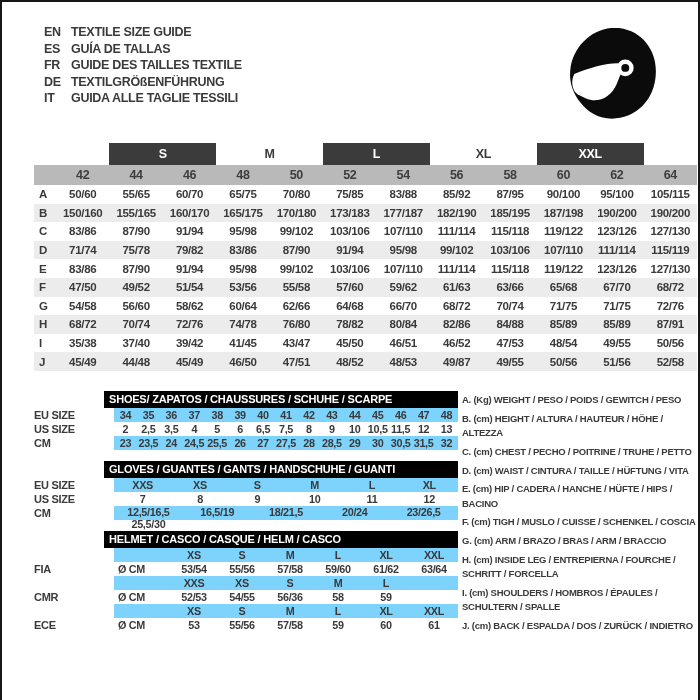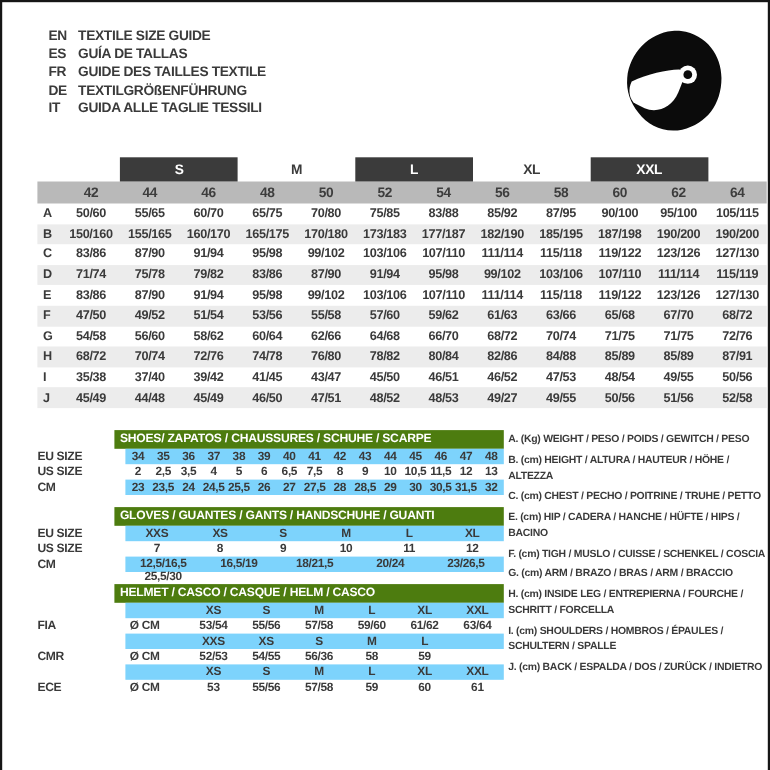--- a/index.html
+++ b/index.html
@@ -37,21 +37,21 @@
   .mt-cell { text-align:center; white-space:nowrap; }
 
   
   .lower { position:absolute; left:34px; top:391px; width:662px; display:flex; }
   .lower-left { width:424px; flex:none; }
   .lower-right { width:238px; flex:none; padding-left:4px; padding-top:2px; }
 
   .sub-table { margin-bottom:11px; }
   .sub-title {
     margin-left:70px; height:17px; line-height:17px; padding-left:5px;
-    background:#4d7c0f; color:#ffffff; font-size:11px; letter-spacing:-0.2px;
+    background:#000000; color:#ffffff; font-size:11px; letter-spacing:-0.2px;
     white-space:nowrap; overflow:hidden;
   }
   .st-row { display:flex; height:14px; align-items:stretch;gap:10px; }
   .st-label { width:70px; flex:none; font-size:11px; display:flex; align-items:center; }
   .st-vals { flex:1; display:grid; align-items:center; }
   .st-vals.shaded { background:#7dd3fc; }
   .st-cell { text-align:center; font-size:10.8px; white-space:nowrap; }
   .helmet-grid { grid-template-columns:56px repeat(6, 1fr); }
   .helmet-grid .ocm { text-align:left; padding-left:4px; }
 
@@ -255,21 +255,21 @@
     </div>
     <div class="mt-row mt-data stripe">
       <div class="mt-label">J</div>
       <div class="mt-cell">45/49</div>
       <div class="mt-cell">44/48</div>
       <div class="mt-cell">45/49</div>
       <div class="mt-cell">46/50</div>
       <div class="mt-cell">47/51</div>
       <div class="mt-cell">48/52</div>
       <div class="mt-cell">48/53</div>
-      <div class="mt-cell">49/27</div>
+      <div class="mt-cell">49/87</div>
       <div class="mt-cell">49/55</div>
       <div class="mt-cell">50/56</div>
       <div class="mt-cell">51/56</div>
       <div class="mt-cell">52/58</div>
     </div>
   </div>
 
 <div class="lower">
   <div class="lower-left">
 
@@ -454,20 +454,21 @@
             </div>
           </div>
         </div>
     </div>
 
   </div>
   <div class="lower-right">
       <div class="legend-item">A. (Kg) WEIGHT / PESO / POIDS / GEWITCH / PESO</div>
       <div class="legend-item">B. (cm) HEIGHT / ALTURA / HAUTEUR / HÖHE / ALTEZZA</div>
       <div class="legend-item">C. (cm) CHEST / PECHO / POITRINE / TRUHE / PETTO</div>
+      <div class="legend-item">D. (cm) WAIST / CINTURA / TAILLE / HÜFTUNG / VITA</div>
       <div class="legend-item">E. (cm) HIP / CADERA / HANCHE / HÜFTE / HIPS /  BACINO</div>
       <div class="legend-item">F. (cm) TIGH / MUSLO / CUISSE / SCHENKEL / COSCIA</div>
       <div class="legend-item">G. (cm) ARM  / BRAZO / BRAS / ARM / BRACCIO</div>
       <div class="legend-item">H. (cm) INSIDE LEG / ENTREPIERNA / FOURCHE / SCHRITT / FORCELLA</div>
       <div class="legend-item">I.  (cm) SHOULDERS / HOMBROS / ÉPAULES / SCHULTERN / SPALLE</div>
       <div class="legend-item">J. (cm) BACK / ESPALDA / DOS / ZURÜCK / INDIETRO</div>
     </div>
 </div>
 
 </body></html>

